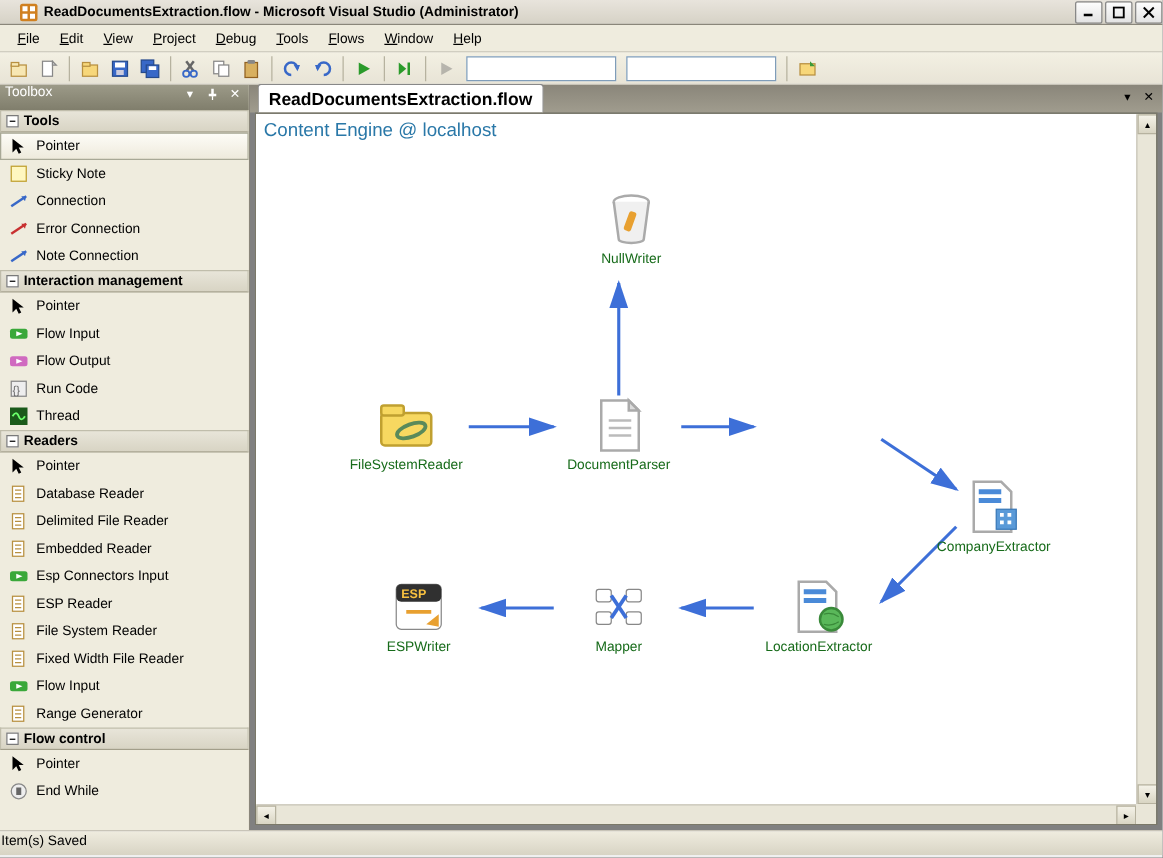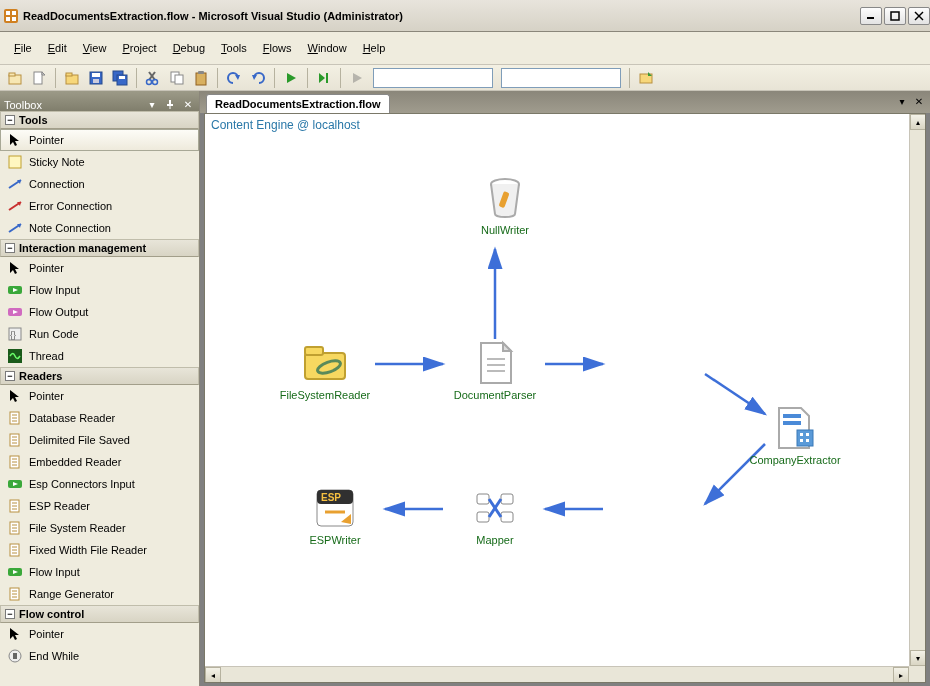--- a/index.html
+++ b/index.html
@@ -6,44 +6,44 @@
 body {
   font-family: Tahoma, "Segoe UI", sans-serif;
   font-size: 11px;
   background: #f0f0f0;
   color: #000;
   width: 930px;
   height: 686px;
   overflow: hidden;
 }
 .title-bar {
-  height: 32px;
+  height: 20px;
   background: linear-gradient(#e8e4dc, #d6d2c6);
   border-bottom: 1px solid #8a867a;
   display: flex;
   align-items: center;
-  padding-left: 3px;
+  padding-left: 15px;
 }
 .title-bar .win-icon {
   width: 16px; height: 16px; margin-right: 4px;
 }
 .title-bar .title-text { font-weight: bold; flex: 1; }
 .title-bar .win-btns { display:flex; }
 .title-bar .win-btn {
   width: 22px; height: 18px;
   border: 1px solid #888;
   background: linear-gradient(#fdfdfd,#e3e3e3);
   margin-left: 2px;
   display:flex; align-items:center; justify-content:center;
   border-radius:2px;
   font-size:10px;
   cursor:pointer;
 }
 .menu-bar {
-  height: 33px;
+  height: 22px;
   background: #efecde;
   border-bottom: 1px solid #c8c4b8;
   display: flex;
   align-items: center;
   padding: 0 6px;
 }
 .menu-bar span {
   padding: 2px 8px;
   cursor: default;
 }
@@ -73,21 +73,21 @@
   background: #efecde;
   border-right:1px solid #8a867a;
   display:flex;
   flex-direction:column;
 }
 .toolbox-header {
   height:20px;
   background: linear-gradient(#9c9a88,#807e6c);
   color:#fff;
   display:flex;
-  align-items:flex-end;
+  align-items:flex-start;
   padding:0 4px;
   justify-content:space-between;
 }
 .toolbox-header .right-icons {display:flex; gap:4px;}
 .toolbox-header .hdr-icon {width:14px;height:14px;cursor:pointer;display:flex;align-items:center;justify-content:center;color:#fff;font-size:10px;}
 .toolbox-body { flex:1; overflow-y:auto; background:#efecde;}
 .tx-group-hdr {
   background: linear-gradient(#e8e5d9,#d8d4c4);
   border: 1px solid #c0bdab;
   border-bottom:1px solid #a29e8a;
@@ -125,31 +125,31 @@
   display:flex;
   align-items:flex-end;
   padding-left:6px;
   position:relative;
 }
 .doc-tabs .tab {
   background:#fff;
   border:1px solid #888;
   border-bottom:none;
   padding:3px 8px 3px 8px;
-  font-size:11px;
+  font-size:14px;
   border-radius:3px 3px 0 0;
   font-weight:bold;
 }
 .doc-tabs .dt-right {
   position:absolute; right:4px; top:3px;
   display:flex; gap:3px;
 }
 .doc-tabs .dt-btn {width:14px;height:14px;color:#000;display:flex;align-items:center;justify-content:center;cursor:pointer;font-size:10px;}
 .canvas-wrap {flex:1; background:#fff; border:1px solid #7a7868; margin:0 4px 4px 4px; position:relative; overflow:auto;}
-.canvas-label {position:absolute; left:6px; top:4px; color:#2a78a8; font-size:12px;}
+.canvas-label {position:absolute; left:6px; top:4px; color:#2a78a8; font-size:15px;}
 .canvas {
   position:relative;
   width:720px; height:560px;
 }
 .node {
   position:absolute;
   display:flex; flex-direction:column; align-items:center;
   width:120px;
 }
 .node .nicon {width:48px;height:48px;}
@@ -449,21 +449,21 @@
         </div>
         <div class="tx-item">
           <span class="tx-icon">
             <svg width="16" height="16">
               <rect x="3" y="2" width="9" height="12" fill="#fff" stroke="#b89040"></rect>
               <line x1="5" y1="5" x2="10" y2="5" stroke="#b89040"></line>
               <line x1="5" y1="8" x2="10" y2="8" stroke="#b89040"></line>
               <line x1="5" y1="11" x2="10" y2="11" stroke="#b89040"></line>
             </svg>
           </span>
-          <span>Delimited File Saved</span>
+          <span>Delimited File Reader</span>
         </div>
         <div class="tx-item">
           <span class="tx-icon">
             <svg width="16" height="16">
               <rect x="3" y="2" width="9" height="12" fill="#fff" stroke="#b89040"></rect>
               <line x1="5" y1="5" x2="10" y2="5" stroke="#b89040"></line>
               <line x1="5" y1="8" x2="10" y2="8" stroke="#b89040"></line>
               <line x1="5" y1="11" x2="10" y2="11" stroke="#b89040"></line>
             </svg>
           </span>
@@ -612,20 +612,30 @@
                 <rect x="12" y="10" width="18" height="4" fill="#4a8ad8"></rect>
                 <rect x="12" y="17" width="18" height="4" fill="#4a8ad8"></rect>
                 <rect x="26" y="26" width="16" height="16" fill="#5a9ad8" stroke="#3878b8"></rect>
                 <rect x="29" y="29" width="3" height="3" fill="#fff"></rect>
                 <rect x="35" y="29" width="3" height="3" fill="#fff"></rect>
                 <rect x="29" y="35" width="3" height="3" fill="#fff"></rect>
                 <rect x="35" y="35" width="3" height="3" fill="#fff"></rect>
               </svg></div>
             <div class="nlabel">CompanyExtractor</div>
           </div>
+          <div class="node" style="left: 390px; top: 370px;">
+            <div class="nicon"><svg viewBox="0 0 48 48">
+                <path d="M8 4 L30 4 L38 12 L38 44 L8 44 Z" fill="#fff" stroke="#aaa" stroke-width="2"></path>
+                <rect x="12" y="10" width="18" height="4" fill="#4a8ad8"></rect>
+                <rect x="12" y="17" width="18" height="4" fill="#4a8ad8"></rect>
+                <circle cx="34" cy="34" r="9" fill="#5ab85a" stroke="#3a8a3a" stroke-width="2"></circle>
+                <path d="M28 30 Q34 28 40 32 M28 38 Q34 40 40 36" fill="none" stroke="#3a8a3a"></path>
+              </svg></div>
+            <div class="nlabel">LocationExtractor</div>
+          </div>
           <div class="node" style="left: 70px; top: 370px;">
             <div class="nicon"><svg viewBox="0 0 48 48">
                 <rect x="6" y="6" width="36" height="36" fill="#fff" stroke="#888" rx="4"></rect>
                 <rect x="6" y="6" width="36" height="14" fill="#303030" rx="4"></rect>
                 <text x="10" y="17" font-size="10" fill="#f7c040" font-weight="bold">ESP</text>
                 <path d="M14 28 L34 28" stroke="#e8a030" stroke-width="3"></path>
                 <polygon points="30,38 40,30 40,40" fill="#e8a030"></polygon>
               </svg></div>
             <div class="nlabel">ESPWriter</div>
           </div>

